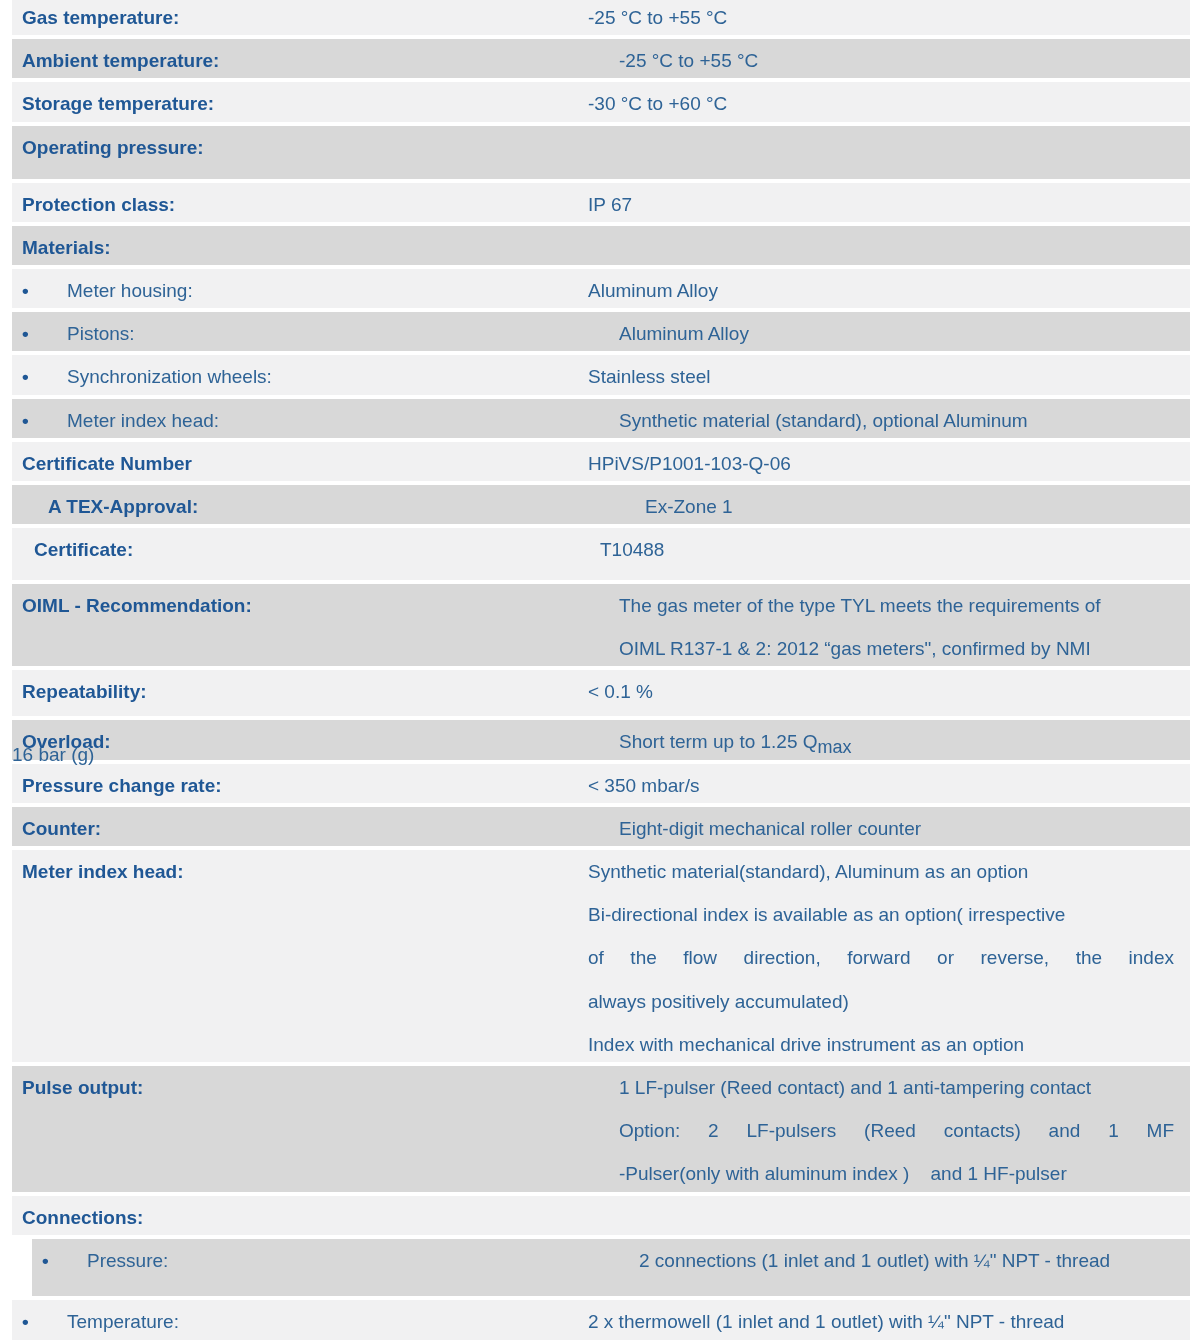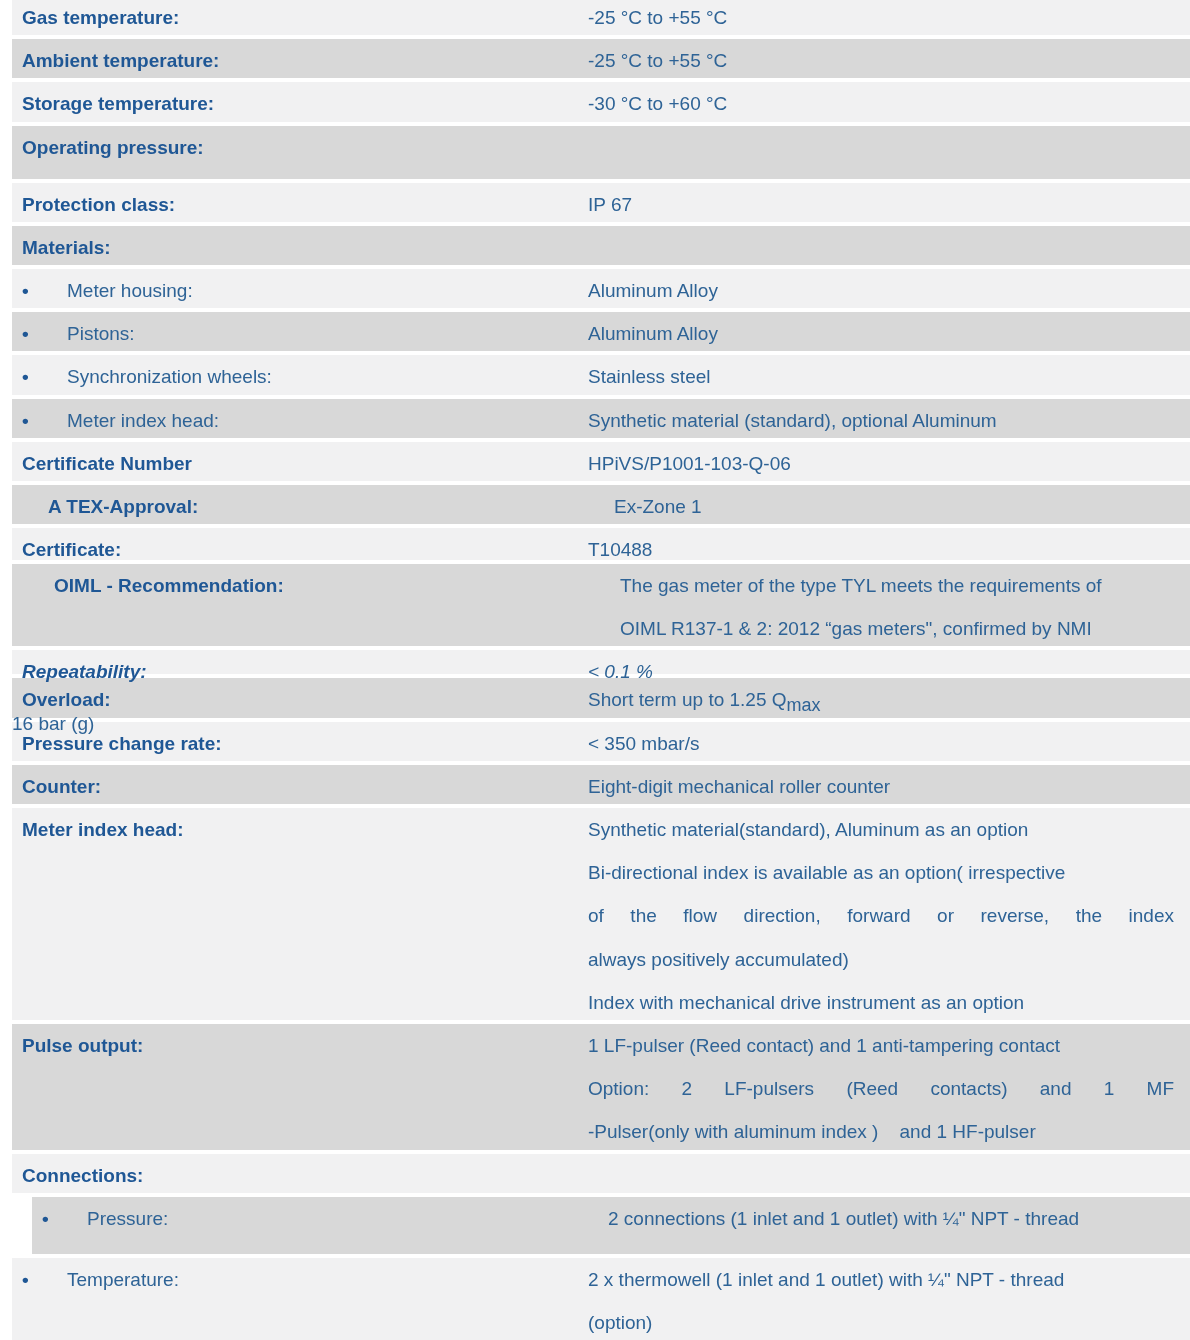--- a/index.html
+++ b/index.html
@@ -3,21 +3,21 @@
 <meta charset="utf-8">
 <style>
   html,body{margin:0;padding:0;background:#ffffff;}
   body{
     width:1190px;height:1340px;overflow:hidden;
     font-family:"Liberation Sans",sans-serif;
   }
   .spec-table{margin:-4px 0 0 12px;width:1178px;}
   .row{display:flex;margin-bottom:4px;}
   .row.light{background:#F1F1F2;}
-  .row.gray{background:#D8D8D8;}
+  .row.gray{background:#D8D8D8;gap:31px;}
   .label-cell{
     flex:0 0 576px;width:576px;box-sizing:border-box;
     padding-left:10px;
     font-size:19px;font-weight:bold;color:#1F5795;line-height:43.2px;
     white-space:nowrap;
   }
   .row.bullet .label-cell{font-weight:normal;color:#2E6396;}
   .row.section .label-cell{flex:1 1 auto;width:auto;}
   .bullet-glyph{display:inline-block;width:45px;color:#1F5795;font-weight:bold;}
   .value-cell{
@@ -99,34 +99,34 @@
       <div class="value-cell">
         <div class="vline"><span>HPiVS/P1001-103-Q-06</span></div>
       </div>
     </div>
     <div class="row gray pair" style="height: 39.2px; padding-left: 26px;">
       <div class="label-cell"><span>A TEX-Approval:</span></div>
       <div class="value-cell">
         <div class="vline"><span>Ex-Zone 1</span></div>
       </div>
     </div>
-    <div class="row light pair" style="height: 32px;">
+    <div class="row light pair" style="height: 52px; padding-left: 12px;">
       <div class="label-cell"><span>Certificate:</span></div>
       <div class="value-cell">
         <div class="vline"><span>T10488</span></div>
       </div>
     </div>
-    <div class="row gray pair" style="height: 82.4px; padding-left: 32px;">
+    <div class="row gray pair" style="height: 82.4px;">
       <div class="label-cell"><span>OIML - Recommendation:</span></div>
       <div class="value-cell">
         <div class="vline"><span>The gas meter of the type TYL meets the requirements of</span></div>
         <div class="vline"><span>OIML R137-1 &amp; 2: 2012 “gas meters", confirmed by NMI</span></div>
       </div>
     </div>
-    <div class="row light pair" style="height: 24px; font-style: italic;">
+    <div class="row light pair" style="height: 46px;">
       <div class="label-cell"><span>Repeatability:</span></div>
       <div class="value-cell">
         <div class="vline"><span>&lt; 0.1 %</span></div>
       </div>
     </div>
     <div class="row gray pair" style="height: 39.2px;">
       <div class="label-cell"><span>Overload:</span></div>
       <div class="value-cell">
         <div class="vline"><span>Short term up to 1.25 Q</span><sub>max</sub></div>
       </div>

